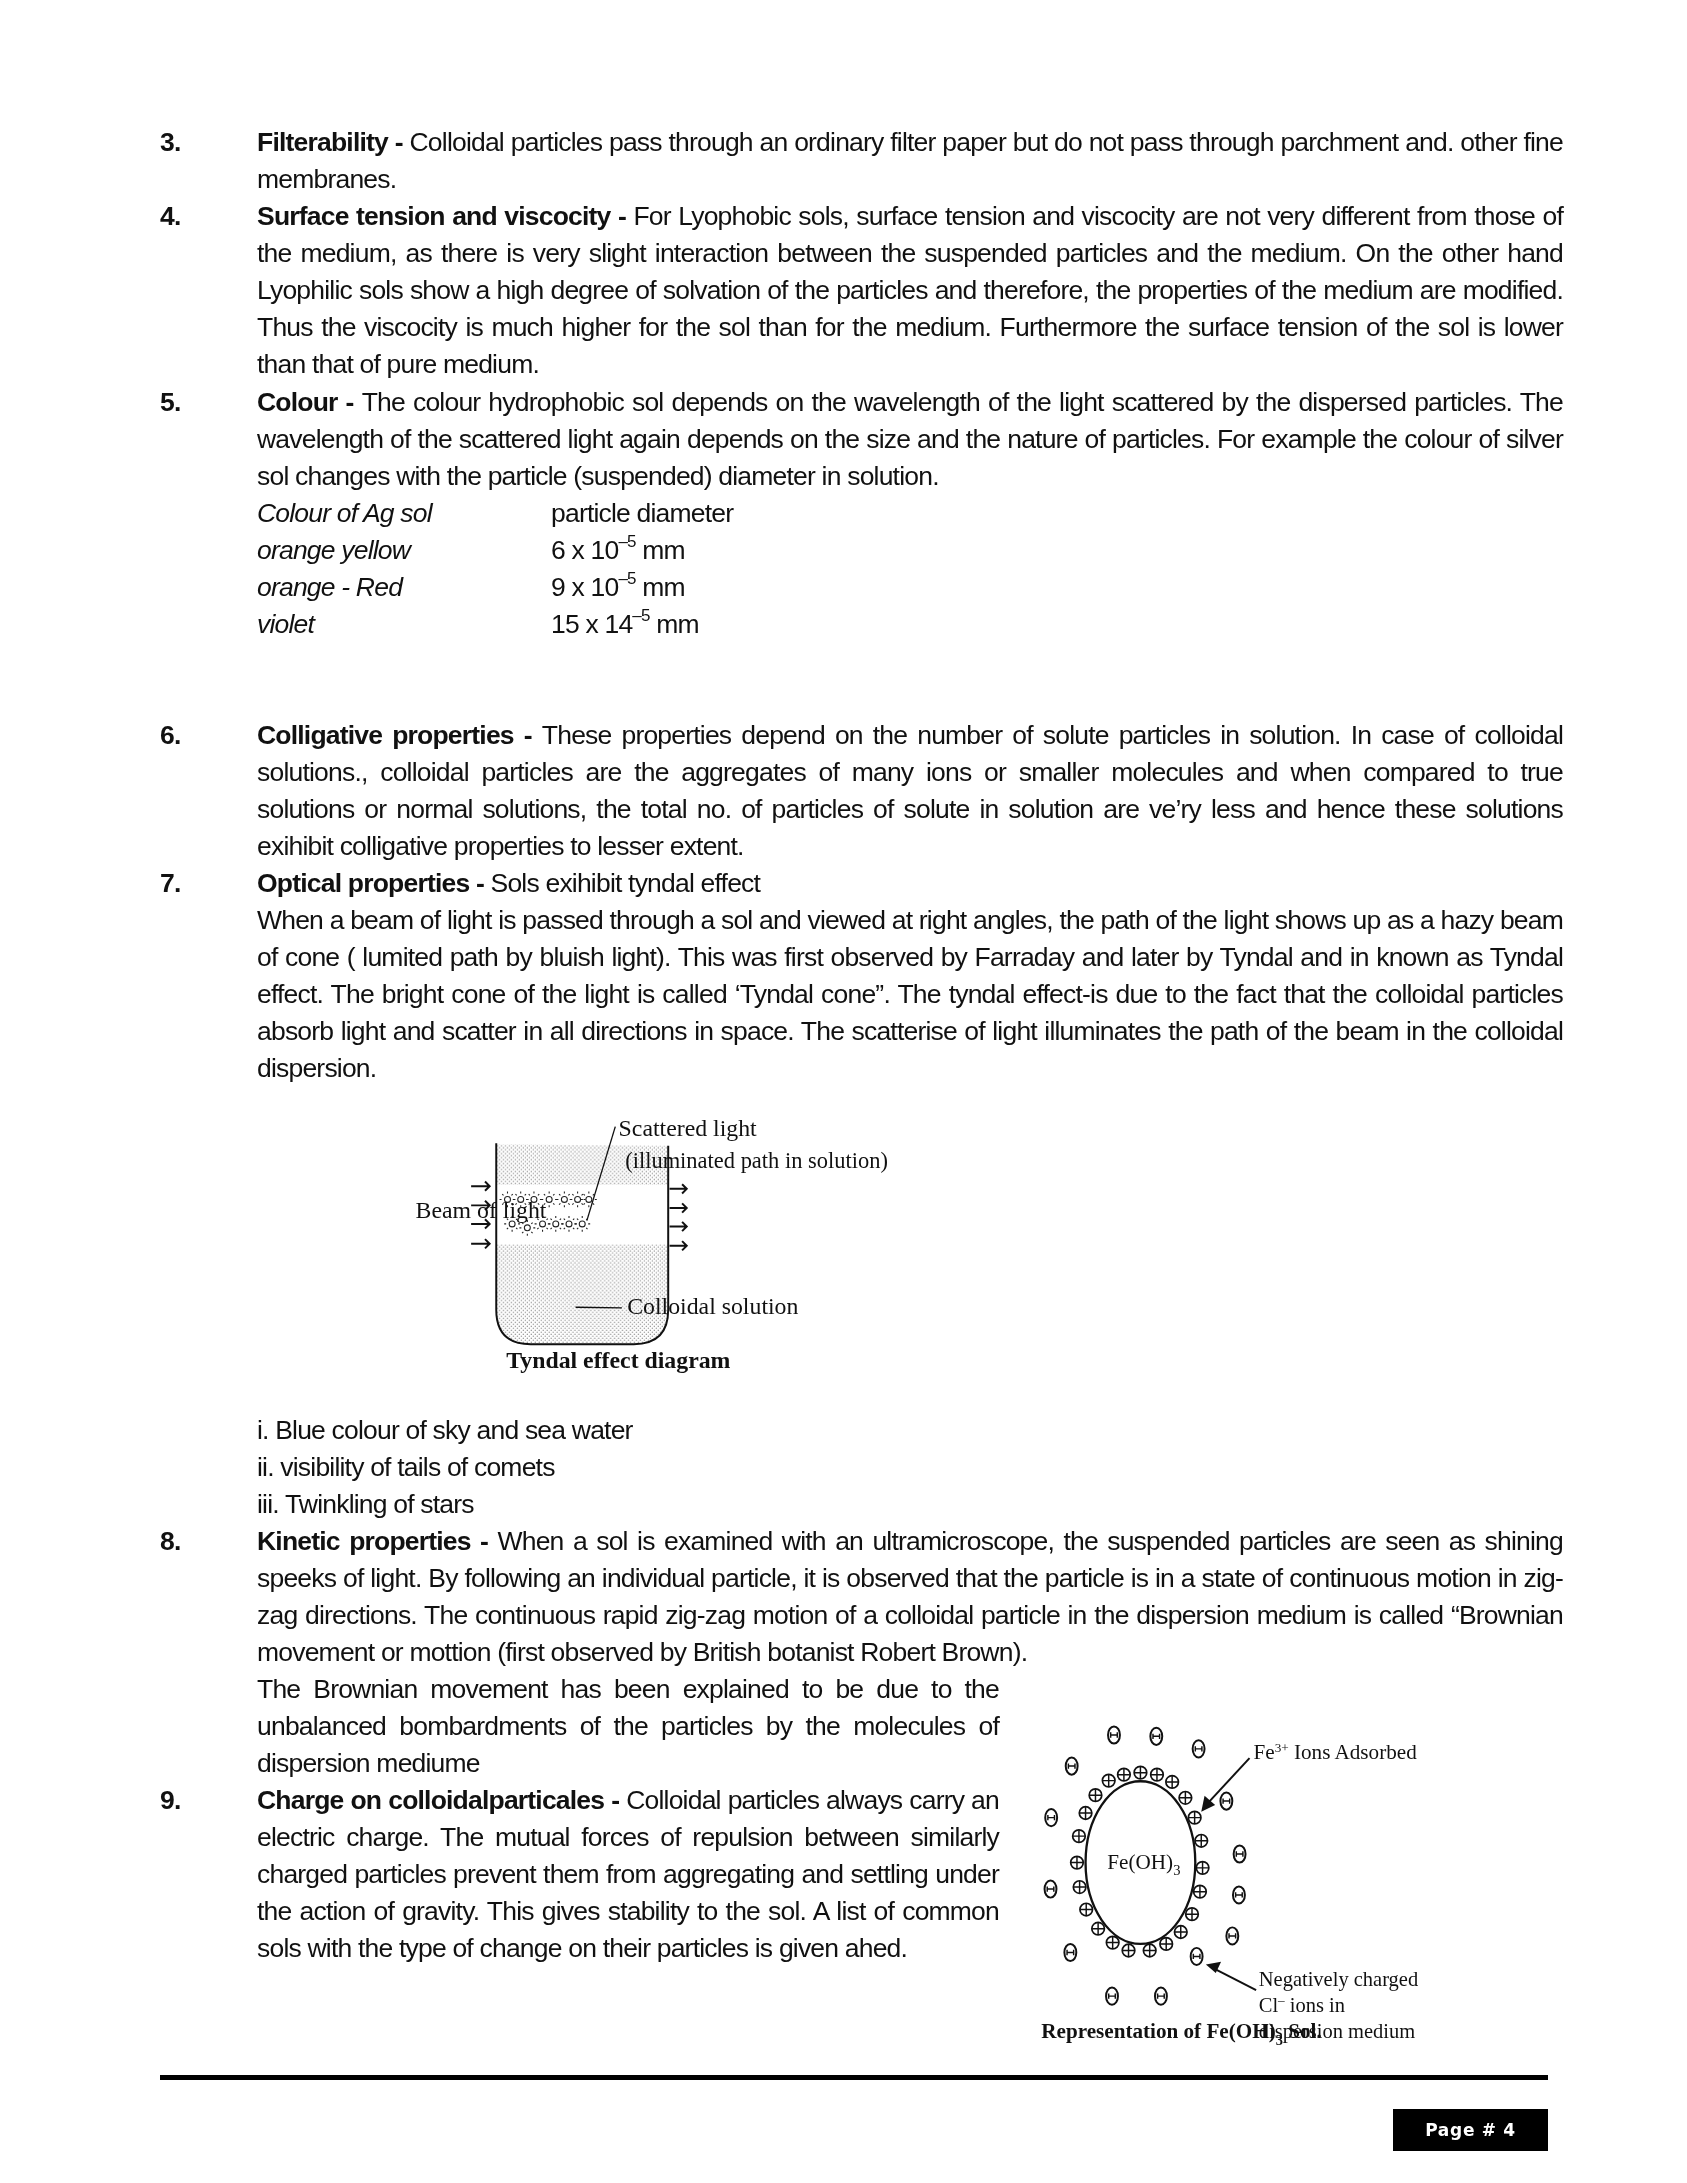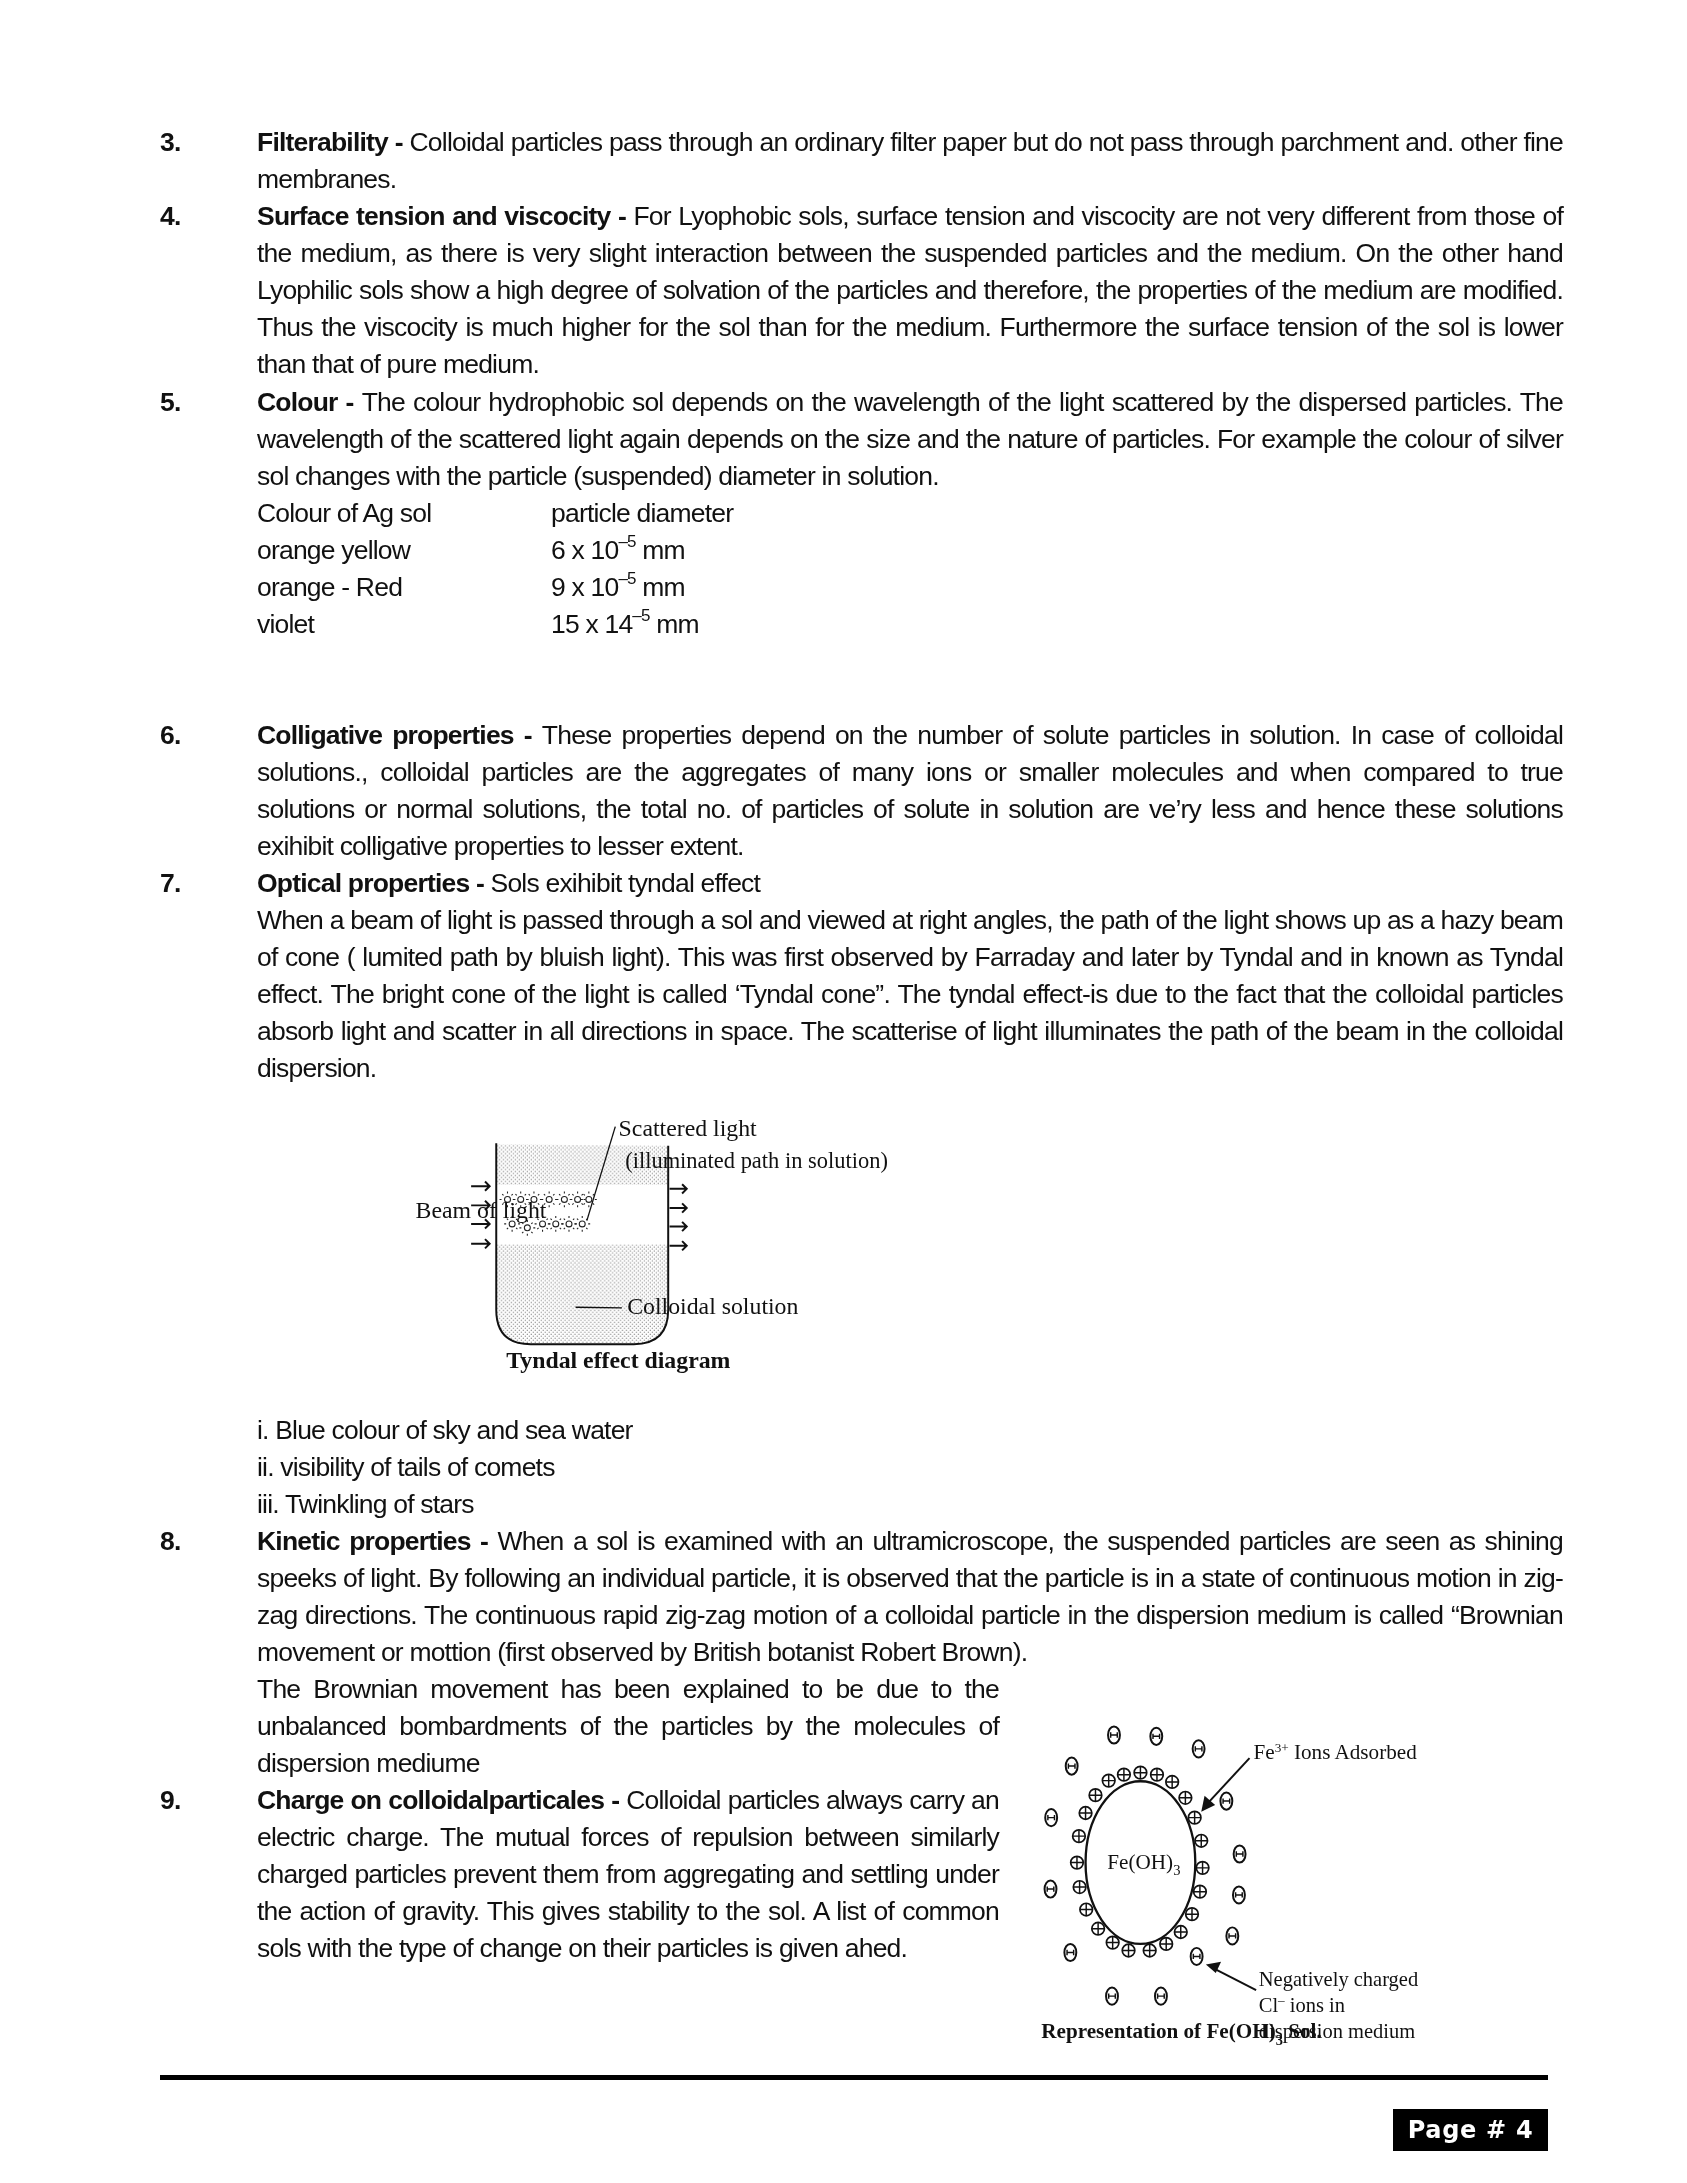--- a/index.html
+++ b/index.html
@@ -7,28 +7,28 @@
          font-family: "Liberation Sans", sans-serif; color: #111; }
   .page { position: absolute; left: 0; top: 0; width: 1687px; height: 2183px; }
   .txt { font-family: "Liberation Sans", sans-serif; font-size: 26.5px; line-height: 37px;
          letter-spacing: -0.8px; }
   .item { position: absolute; left: 160px; width: 1403px; }
   .num { position: absolute; left: 0; top: 0; font-weight: bold; width: 66px; }
   .body { margin-left: 97px; text-align: justify; text-align-last: left; }
   .b { font-weight: bold; }
   .table { margin-left: 97px; }
   .row { display: flex; height: 37px; }
-  .c1 { width: 294px; }
+  .c1 { width: 294px; font-style: italic; }
   sup { font-size: 17px; line-height: 0; position: relative; top: -2.6px; }
   .heading { position: absolute; left: 160px; font-weight: bold; }
   .ex-list { position: absolute; left: 257px; }
   .rule { position: absolute; left: 160px; width: 1388px; height: 5.3px; background: #000; top: 2075px; }
   .pagebox { position: absolute; left: 1393px; top: 2109px; width: 155px; height: 42px;
              background: #000; color: #fff; font-family: "DejaVu Sans", sans-serif; font-weight: bold;
-             font-size: 24px; display: flex; align-items: center; justify-content: center; letter-spacing: 0.7px; }
+             font-size: 17px; display: flex; align-items: center; justify-content: center; letter-spacing: 0.7px; }
   svg text { font-family: "Liberation Serif", serif; }
 </style>
 </head>
 <body>
 
 <div class="page">
 
   <div class="item txt" style="top:124px;">
     <span class="num">3.</span>
     <div class="body"><span class="b">Filterability - </span><span>Colloidal particles pass through an ordinary filter paper but do not pass through parchment and. other fine membranes.</span></div>

